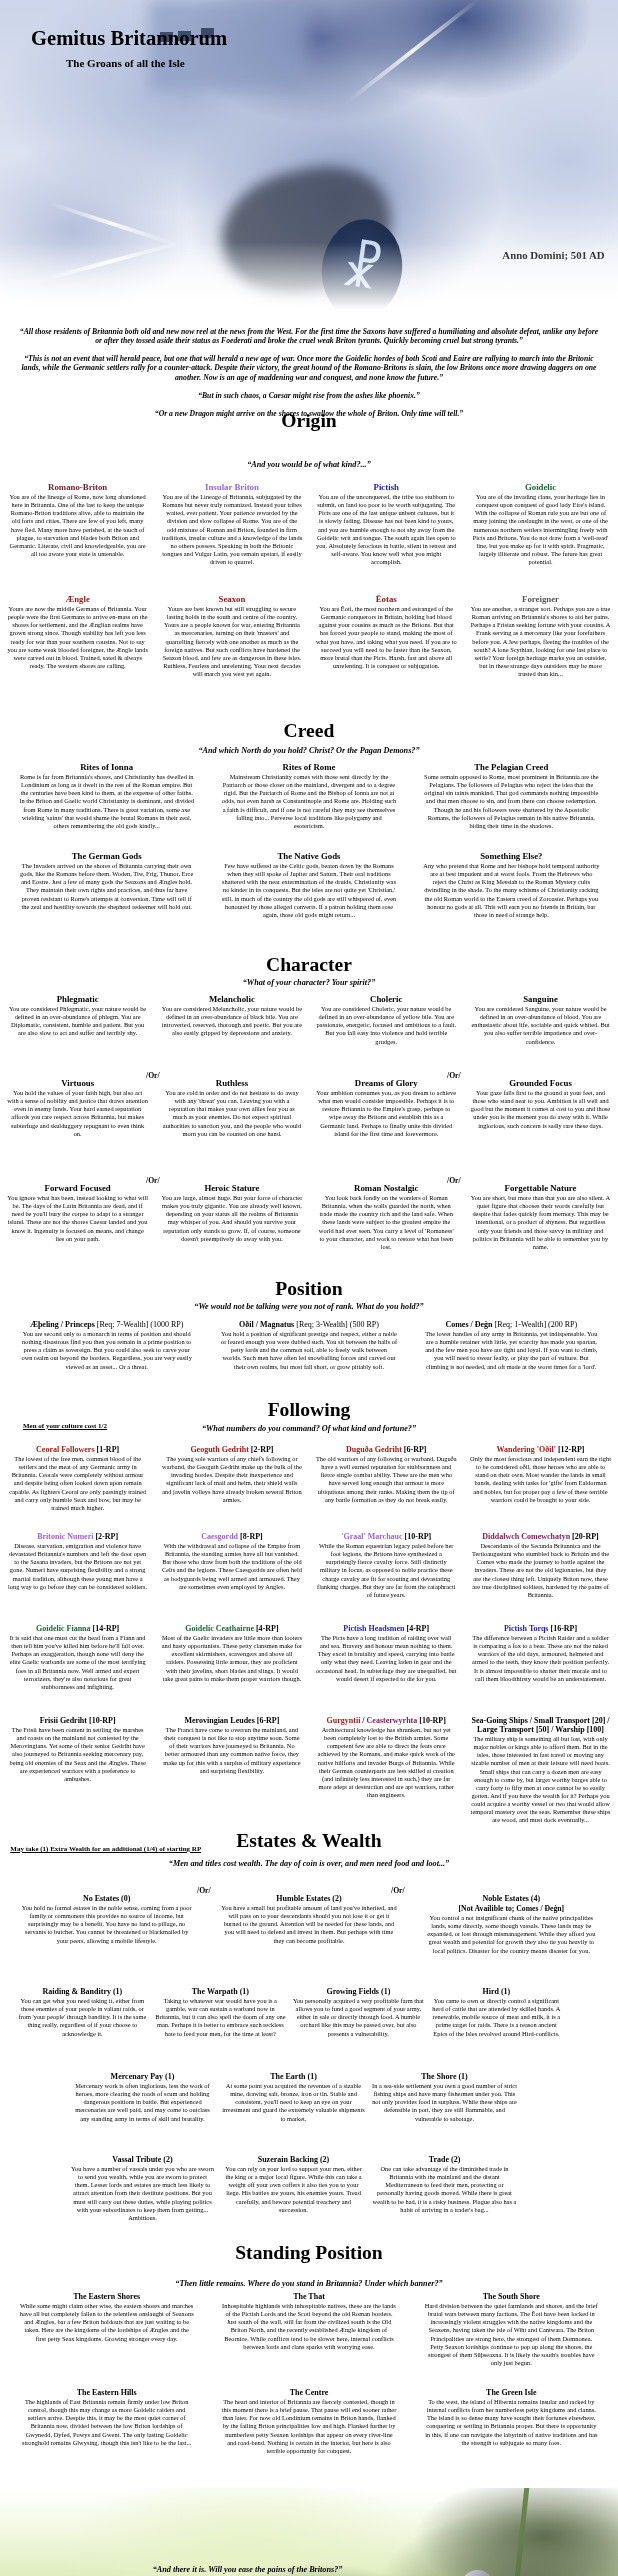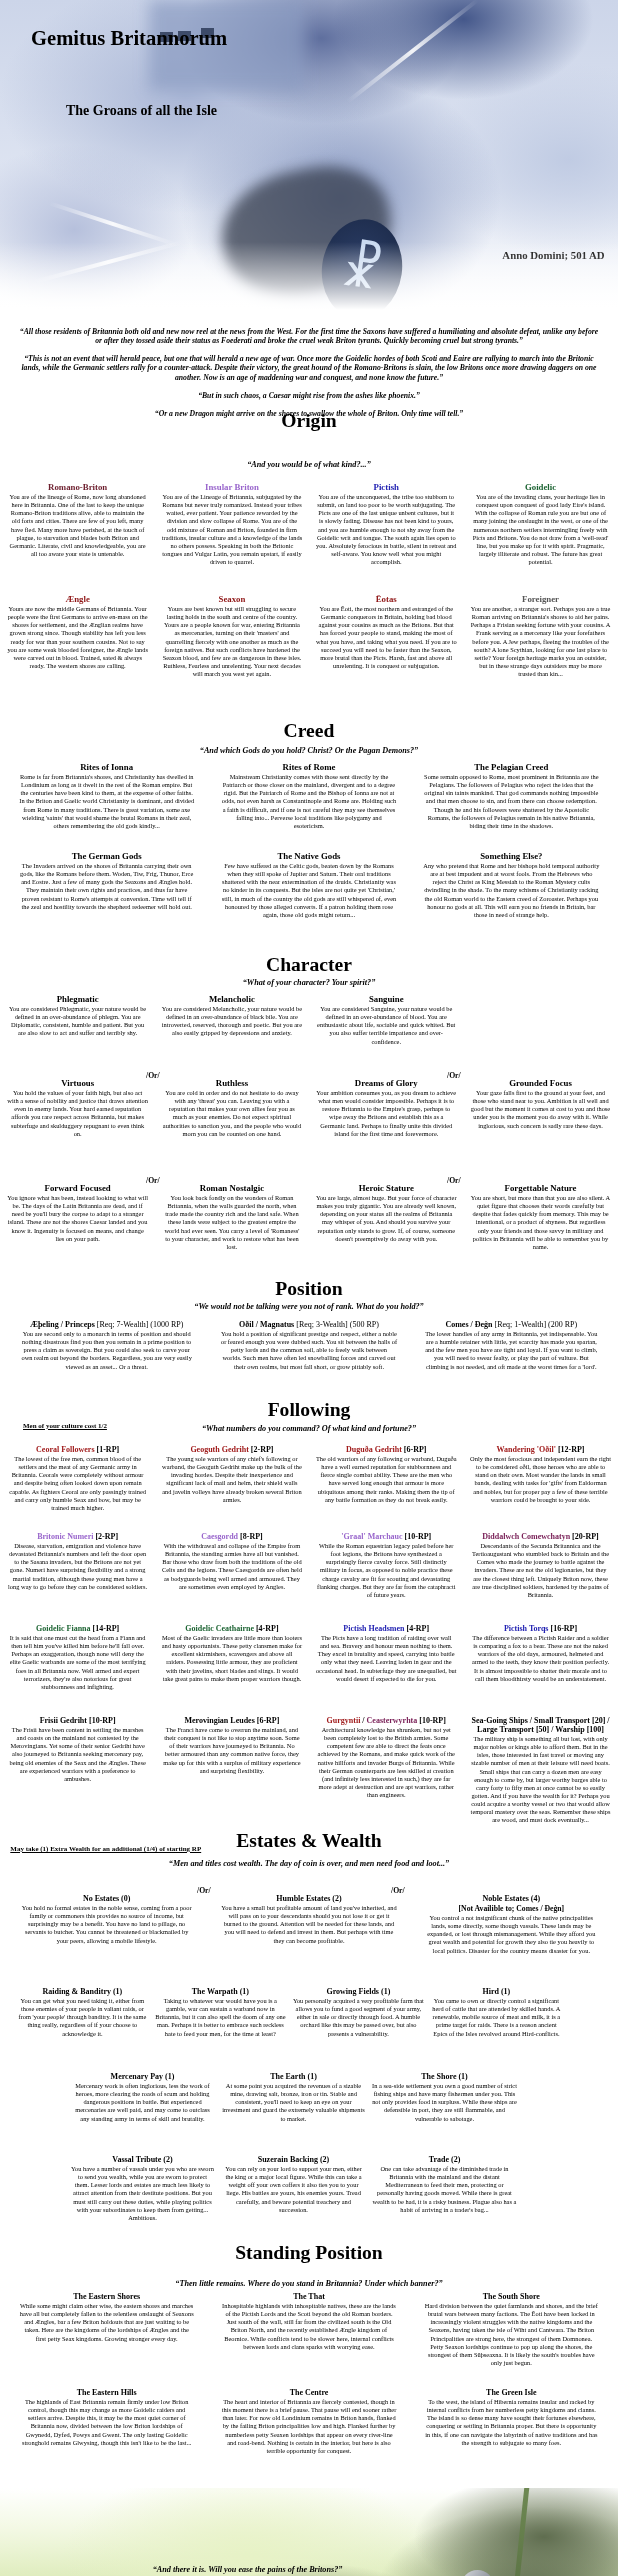--- a/index.html
+++ b/index.html
@@ -20,21 +20,21 @@
   .bldg{position:absolute;left:149px;top:0;width:155px;height:90px;background:#8b9cc2;filter:blur(7.2px);opacity:.7;}
   .win{position:absolute;width:13.4px;height:10.3px;background:#1f2c4a;opacity:.75;}
   .horse{position:absolute;left:222px;top:170px;width:170px;height:124px;background:#39404f;
     border-radius:50% 45% 55% 50%;filter:blur(6.2px);opacity:.75;transform:rotate(-12deg);}
   .shield{position:absolute;left:322px;top:219px;width:80px;height:100px;border-radius:50%;
     background:radial-gradient(circle at 45% 40%, #2a3c63, #16233f);transform:rotate(8deg);
     display:flex;align-items:center;justify-content:center;color:#c9daf0;font-size:52px;font-family:"DejaVu Sans",sans-serif;}
   .streak{position:absolute;height:4.1px;border-radius:2.1px;opacity:.9;
     background:linear-gradient(90deg,rgba(255,255,255,0),#fff,rgba(255,255,255,0));}
   .hero-title{position:absolute;left:31px;top:27px;font-size:20.6px;font-weight:bold;text-align:right;}
-  .hero-sub{position:absolute;left:66px;top:57px;font-size:14px;font-weight:bold;margin-top:46px;}
+  .hero-sub{position:absolute;left:66px;top:57px;font-size:11px;font-weight:bold;}
   .hero-anno{position:absolute;left:489px;top:249px;width:129px;text-align:center;font-size:10.8px;font-weight:bold;}
   
   .hero2{position:absolute;top:2488px;left:0;width:618px;height:175px;overflow:hidden;
     background:
       radial-gradient(ellipse 196px 103px at 18% 88%, #4a5340 0%, rgba(74,83,64,0) 65%),
       radial-gradient(ellipse 216px 113px at 52% 82%, #56614a 0%, rgba(86,97,74,0) 60%),
       radial-gradient(ellipse 216px 103px at 88% 28%, #5f6d4f 0%, rgba(95,109,79,0) 60%),
       radial-gradient(ellipse 258px 144px at 86% 60%, #5c6a4e 0%, rgba(92,106,78,0) 60%),
       radial-gradient(ellipse 309px 155px at 40% 40%, #e7f2c6 0%, rgba(231,242,198,0) 60%),
       linear-gradient(180deg,#ffffff 0%, #f2f8e2 25%, #dcebb8 55%, #c8dd9e 100%);}
@@ -121,21 +121,21 @@
       <h3 class="c-dred">Ēotas</h3>
       <p>You are Ēoti, the most northern and estranged of the Germanic conquerors in Britain, holding bad blood against your cousins as much as the Britons. But that has forced your people to stand, making the most of what you have, and taking what you need. If you are to succeed you will need to be faster than the Seaxon, more brutal than the Picts. Harsh, fast and above all unrelenting. It is conquest or subjugation.</p>
     </div>
   <div class="card">
       <h3 class="c-gray">Foreigner</h3>
       <p>You are another, a stranger sort. Perhaps you are a true Roman arriving on Britannia's shores to aid her pains. Perhaps a Frisian seeking fortune with your cousins. A Frank serving as a mercenary like your forefathers before you. A Jew perhaps, fleeing the troubles of the south? A lone Scythian, looking for one last place to settle? Your foreign heritage marks you an outsider, but in these strange days outsiders may be more trusted than kin...</p>
     </div>
 </div>
 
 <div class="sec-h" style="top:720px">Creed</div>
-<div class="sec-s" style="top:746px">“And which Gods do you hold? Christ? Or the Pagan Demons?”</div>
+<div class="sec-s" style="top:746px">“And which North do you hold? Christ? Or the Pagan Demons?”</div>
 <div class="row c3" style="top:762px">
   <div class="card">
       <h3>Rites of Ionna</h3>
       <p>Rome is far from Britannia's shores, and Christianity has dwelled in Londinium as long as it dwelt in the rest of the Roman empire. But the centuries have been kind to them, at the expense of other faiths. In the Briton and Gaelic world Christianity is dominant, and divided from Rome in many traditions. There is great variation, some axe wielding 'saints' that would shame the brutal Romans in their zeal, others remembering the old gods kindly...</p>
     </div>
   <div class="card">
       <h3>Rites of Rome</h3>
       <p>Mainstream Christianity comes with those sent directly by the Patriarch or those closer on the mainland, divergent and to a degree rigid. But the Patriarch of Rome and the Bishop of Ionna are not at odds, not even harsh as Constantinople and Rome are. Holding such a faith is difficult, and if one is not careful they may see themselves falling into... Perverse local traditions like polygamy and esotericism.</p>
     </div>
   <div class="card">
@@ -163,20 +163,24 @@
 <div class="row c4" style="top:994px">
   <div class="card">
       <h3>Phlegmatic</h3>
       <p>You are considered Phlegmatic, your nature would be defined in an over-abundance of phlegm. You are Diplomatic, consistent, humble and patient. But you are also slow to act and suffer and terribly shy.</p>
     </div>
   <div class="card">
       <h3>Melancholic</h3>
       <p>You are considered Melancholic, your nature would be defined in an over-abundance of black bile. You are introverted, reserved, thorough and poetic. But you are also easily gripped by depressions and anxiety.</p>
     </div>
   <div class="card">
+      <h3>Choleric</h3>
+      <p>You are considered Choleric, your nature would be defined in an over-abundance of yellow bile. You are passionate, energetic, focused and ambitious to a fault. But you fall easy into violence and hold terrible grudges.</p>
+    </div>
+  <div class="card">
       <h3>Sanguine</h3>
       <p>You are considered Sanguine, your nature would be defined in an over-abundance of blood. You are enthusiastic about life, sociable and quick whited. But you also suffer terrible impatience and over-confidence.</p>
     </div>
 </div>
 <div class="or" style="top:1071px;left:146px">/Or/</div>
 <div class="or" style="top:1071px;left:447px">/Or/</div>
 <div class="row c4" style="top:1078px">
   <div class="card">
       <h3>Virtuous</h3>
       <p>You hold the values of your faith high, but also act with a sense of nobility and justice that draws attention even in enemy lands. Your hard earned reputation affords you rare respect across Britannia, but makes subterfuge and skulduggery repugnant to even think on.</p>
@@ -195,26 +199,26 @@
     </div>
 </div>
 <div class="or" style="top:1176px;left:146px">/Or/</div>
 <div class="or" style="top:1176px;left:447px">/Or/</div>
 <div class="row c4" style="top:1183px">
   <div class="card">
       <h3>Forward Focused</h3>
       <p>You ignore what has been, instead looking to what will be. The days of the Latin Britannia are dead, and if need be you'll bury the corpse to adapt to a stranger island. These are not the shores Caesar landed and you know it. Ingenuity is focused on means, and change lies on your path.</p>
     </div>
   <div class="card">
+      <h3>Heroic Stature</h3>
+      <p>You are large, almost huge. But your force of character makes you truly gigantic. You are already well known, depending on your status all the realms of Britannia may whisper of you. And should you survive your reputation only stands to grow. If, of course, someone doesn't preemptively do away with you.</p>
+    </div>
+  <div class="card">
       <h3>Roman Nostalgic</h3>
       <p>You look back fondly on the wonders of Roman Britannia, when the walls guarded the north, when trade made the country rich and the land safe. When these lands were subject to the greatest empire the world had ever seen. You carry a level of 'Romaness' to your character, and work to restore what has been lost.</p>
-    </div>
-  <div class="card">
-      <h3>Heroic Stature</h3>
-      <p>You are large, almost huge. But your force of character makes you truly gigantic. You are already well known, depending on your status all the realms of Britannia may whisper of you. And should you survive your reputation only stands to grow. If, of course, someone doesn't preemptively do away with you.</p>
     </div>
   <div class="card">
       <h3>Forgettable Nature</h3>
       <p>You are short, but more than that you are also silent. A quiet figure that chooses their words carefully but despite that fades quickly from memory. This may be intentional, or a product of shyness. But regardless only your friends and those savvy in military and politics in Britannia will be able to remember you by name.</p>
     </div>
 </div>
 
 <div class="sec-h" style="top:1278px">Position</div>
 <div class="sec-s" style="top:1302px">“We would not be talking were you not of rank. What do you hold?”</div>
 <div class="row c3" style="top:1320px">

